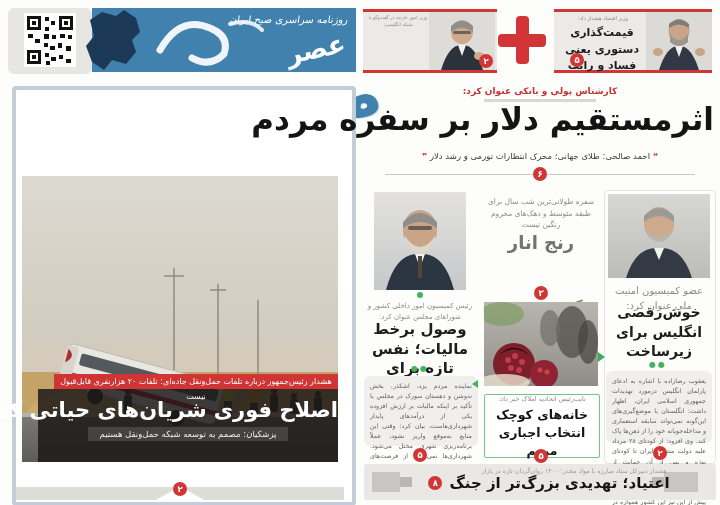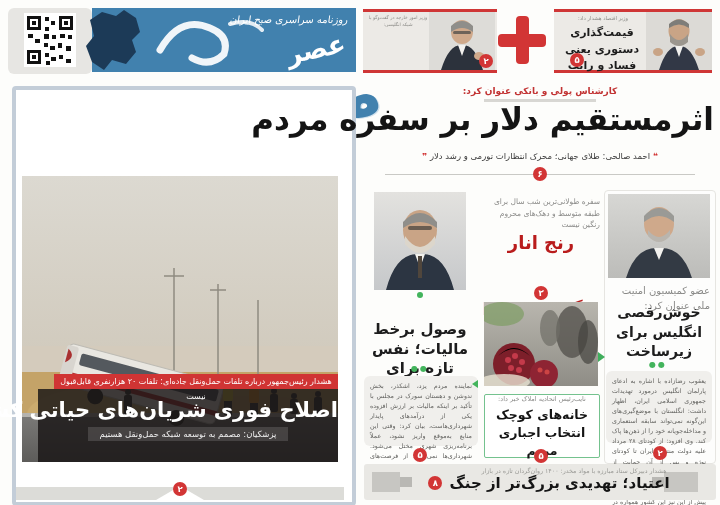--- a/index.html
+++ b/index.html
@@ -3,21 +3,21 @@
 <meta charset="utf-8">
 <style>
   html,body{margin:0;padding:0;background:#ffffff;}
   #canvas{position:relative;width:720px;height:505px;background:#fdfdfb;overflow:hidden;
           font-family:"DejaVu Sans",sans-serif;}
   .abs{position:absolute;}
   .fa{direction:rtl;unicode-bidi:isolate;}
   .pnum{width:14px;height:14px;border-radius:50%;background:#d23535;color:#fff;
         font-size:8.5px;line-height:14px;text-align:center;font-weight:bold;z-index:9;}
   .dots{color:#43b45c;font-size:8px;letter-spacing:2px;text-align:center;}
-  .kick{color:#8a8a88;text-align:right;}
+  .kick{color:#8a8a88;text-align:center;}
   .bodytxt{background:#f0efec;border-radius:6px;color:#62625f;font-size:6.3px;
            line-height:1.6;text-align:justify;padding:5px 6px;}
   .redline{border-bottom:2px solid #cf3a3a;padding-bottom:1px;}
   .card{background:#eceae6;border-top:3px solid #cf3636;border-bottom:3px solid #cf3636;}
 </style>
 </head>
 <body>
 
 <div id="canvas">
 
@@ -216,30 +216,31 @@
     <rect width="92" height="98" fill="url(#pg1)"></rect>
     <ellipse cx="46" cy="38" rx="17" ry="20" fill="#c9a486"></ellipse>
     <path d="M29 30 Q46 12 63 30 L63 36 Q46 24 29 36 Z" fill="#8f8e8a"></path>
     <rect x="34" y="34" width="24" height="4" rx="2" fill="#4a463f" opacity="0.75"></rect>
     <path d="M31 44 Q46 66 61 44 L61 52 Q46 70 31 52 Z" fill="#dcd6cb"></path>
     <path d="M12 98 Q22 60 46 62 Q70 60 80 98 Z" fill="#2c3542"></path>
     <path d="M41 62 L51 62 L46 76 Z" fill="#f1f0ec"></path>
     <rect x="44" y="64" width="4" height="22" fill="#50463c"></rect>
   </svg>
   <div class="abs" style="left:417px;top:292px;width:6px;height:6px;border-radius:50%;background:#43b45c;"></div>
+  <div class="abs fa kick" style="left:362px;top:301px;width:116px;font-size:7px;line-height:1.5;">رئیس کمیسیون امور داخلی کشور و شوراهای مجلس عنوان کرد:</div>
   <div class="abs fa" style="left:366px;top:320px;width:108px;font-size:15px;font-weight:bold;color:#1d1d1d;
               text-align:center;line-height:1.3;">وصول برخط مالیات؛ نفس تازه برای شهرداری‌ها</div>
   <div class="abs dots" style="left:404px;top:364px;width:32px;">●●</div>
   <div class="abs fa bodytxt" style="left:364px;top:376px;width:102px;height:60px;">نماینده مردم یزد، اشکذر، بخش ندوشن و دهستان سورک در مجلس با تأکید بر اینکه مالیات بر ارزش افزوده یکی از درآمدهای پایدار شهرداری‌هاست، بیان کرد: وقتی این منابع به‌موقع واریز نشود، عملاً برنامه‌ریزی شهری مختل می‌شود. شهرداری‌ها نمی‌توانند از فرصت‌های موجود برای توسعه زیرساخت‌ها، اجرای پروژه‌های عمرانی یا حتی اداره امور جاری خود به‌درستی استفاده کنند.</div>
   <div class="abs" style="left:472px;top:380px;width:0;height:0;border-top:4px solid transparent;
               border-bottom:4px solid transparent;border-right:6px solid #43b45c;"></div>
   <div class="abs pnum fa" style="left:413px;top:448px;">۵</div>
 
   <div class="abs fa kick" style="left:482px;top:196px;width:118px;font-size:7.5px;line-height:1.55;">سفره طولانی‌ترین شب سال برای طبقه متوسط و دهک‌های محروم رنگین نیست</div>
-  <div class="abs fa" style="left:482px;top:230px;width:118px;text-align:center;color:#b91c1c;font-weight:bold;line-height:1.4;">
+  <div class="abs fa" style="left:482px;top:230px;width:118px;text-align:center;color:#737373;font-weight:bold;line-height:1.4;">
     <div style="font-size:18px;">رنج انار</div>
     <div style="font-size:17px;margin-top:43px;">برگیسوان یلدا</div>
   </div>
   <div class="abs pnum fa" style="left:534px;top:286px;">۳</div>
   <svg class="abs" style="left:484px;top:302px;" width="114" height="84" viewBox="0 0 114 84">
     <defs>
         <linearGradient id="mkt" x1="0" y1="0" x2="0" y2="1">
       <stop offset="0" stop-color="#b9b6ae"></stop>
           <stop offset="1" stop-color="#8f8d86"></stop>
         </linearGradient>

